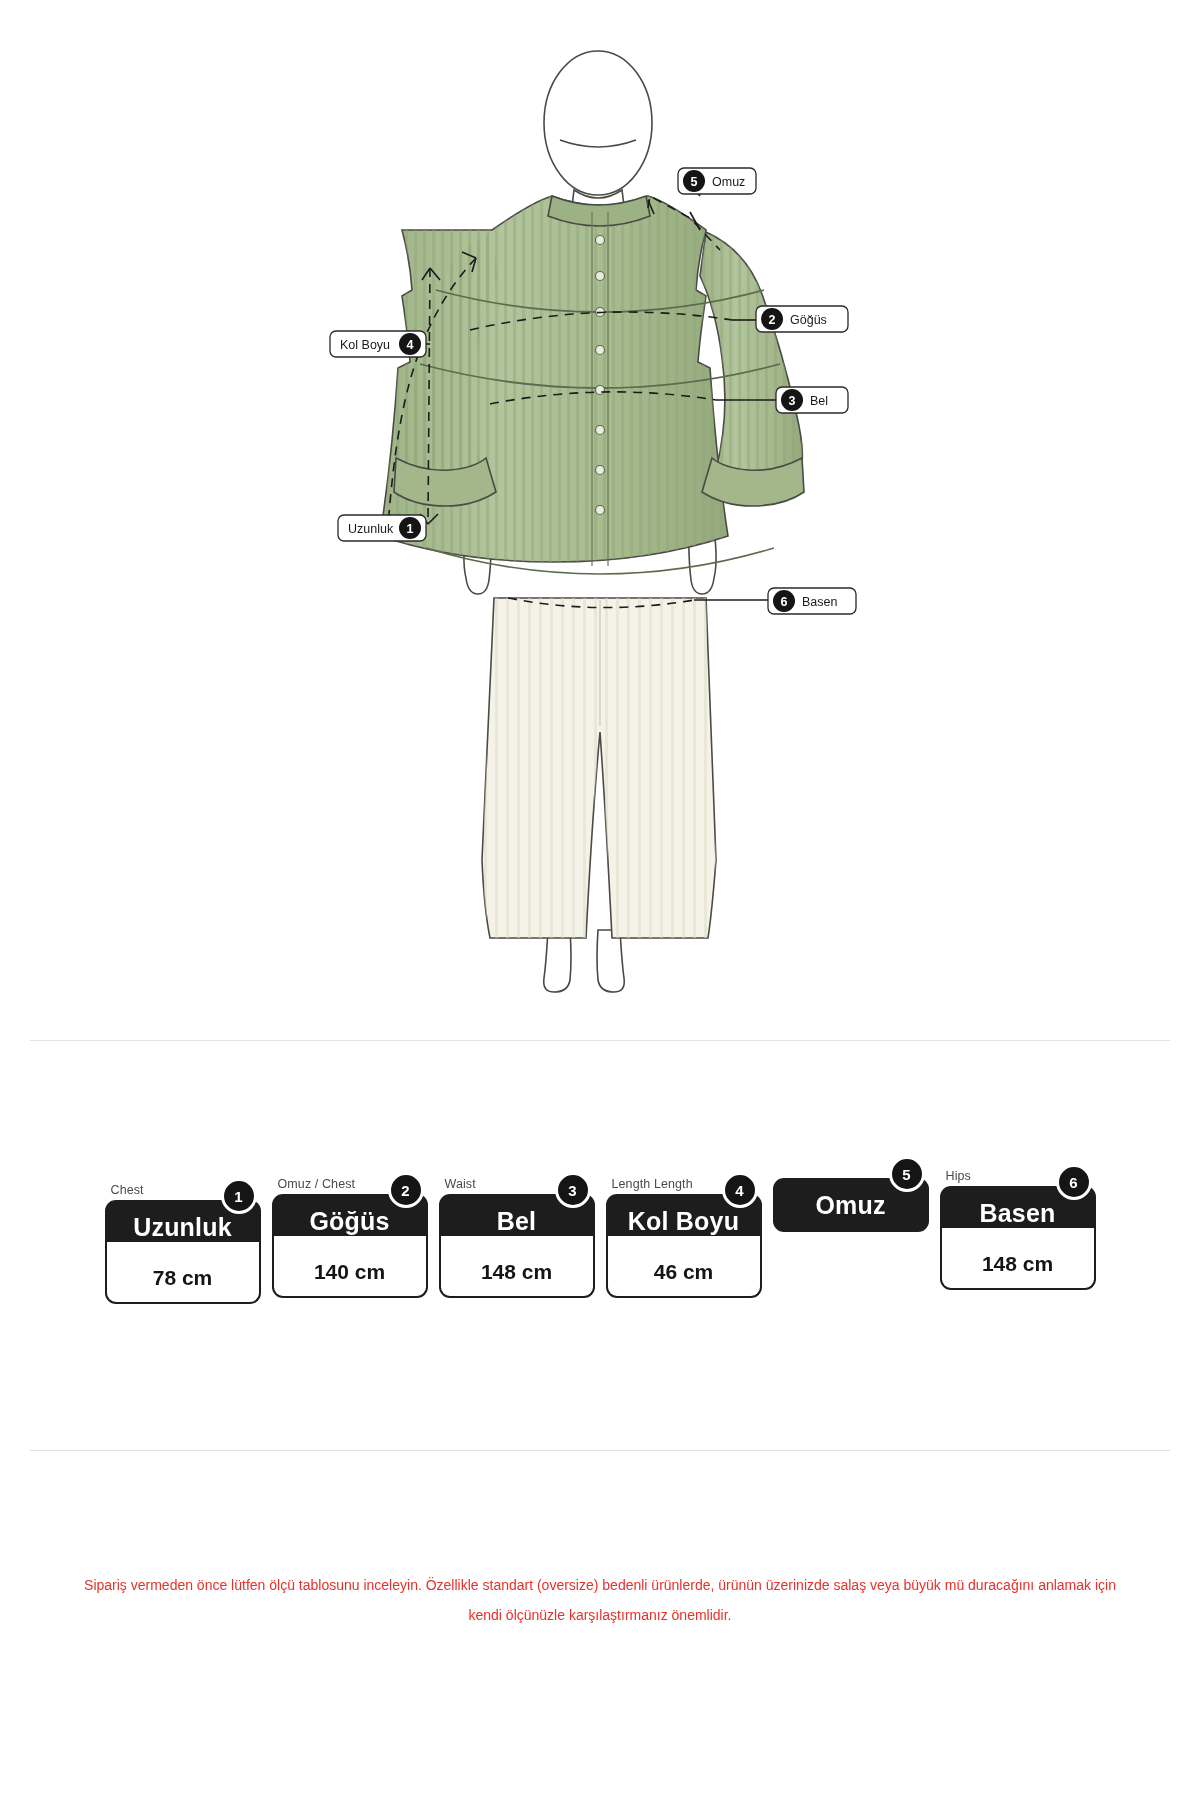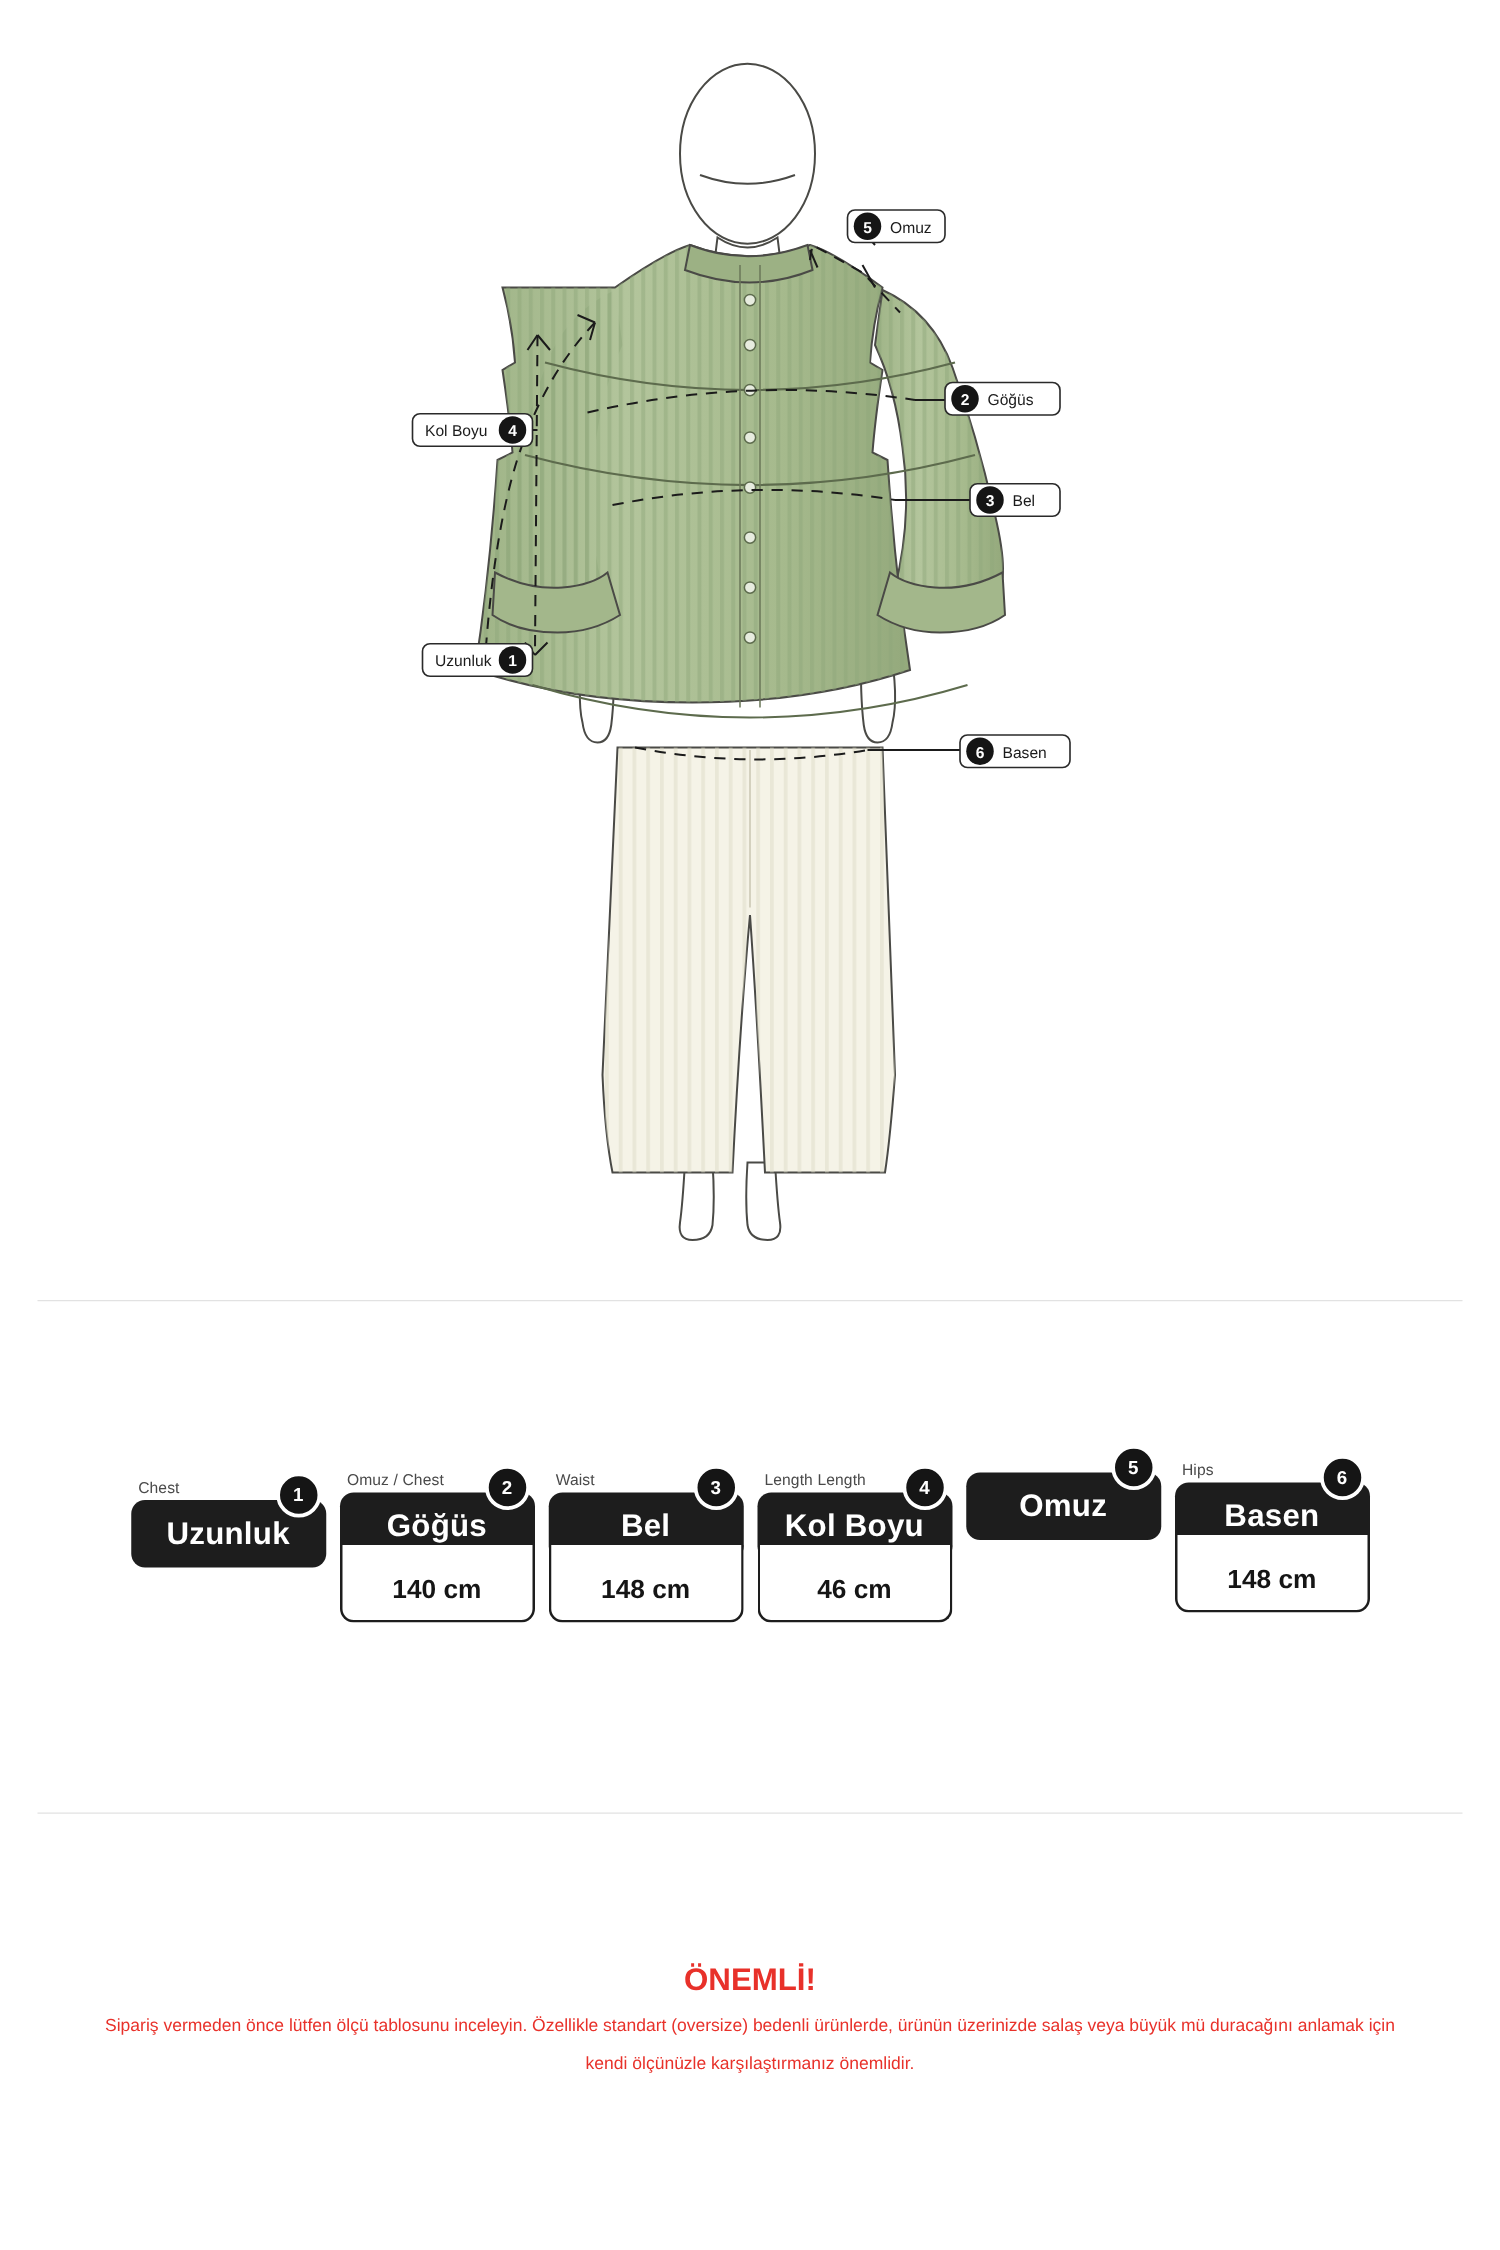--- a/index.html
+++ b/index.html
@@ -304,20 +304,21 @@
   <div class="divider" id="divider-top"></div>
   <div class="divider" id="divider-bottom"></div>
 
   <div class="table-wrap">
 
 
     <div class="col off-0">
       <div class="badge">1</div>
       <div class="col-caption">Chest</div>
       <div class="cell-top">Uzunluk</div>
+      <div class="cell-bottom">78 cm</div>
     </div>
 
     <div class="col off-1">
       <div class="badge">2</div>
       <div class="col-caption">Omuz / Chest</div>
       <div class="cell-top">Göğüs</div>
       <div class="cell-bottom">140 cm</div>
     </div>
 
     <div class="col off-1">
@@ -343,17 +344,16 @@
     <div class="col off-2">
       <div class="badge">6</div>
       <div class="col-caption">Hips</div>
       <div class="cell-top">Basen</div>
       <div class="cell-bottom">148 cm</div>
     </div>
 
   </div>
 
   <div class="note">
-    <div class="note-title">ÖNEMLİ!</div>
     <div class="note-body">Sipariş vermeden önce lütfen ölçü tablosunu inceleyin. Özellikle standart (oversize) bedenli ürünlerde, ürünün üzerinizde salaş veya büyük mü duracağını anlamak için kendi ölçünüzle karşılaştırmanız önemlidir.</div>
   </div>
 
 </div>
 
 </body></html>

